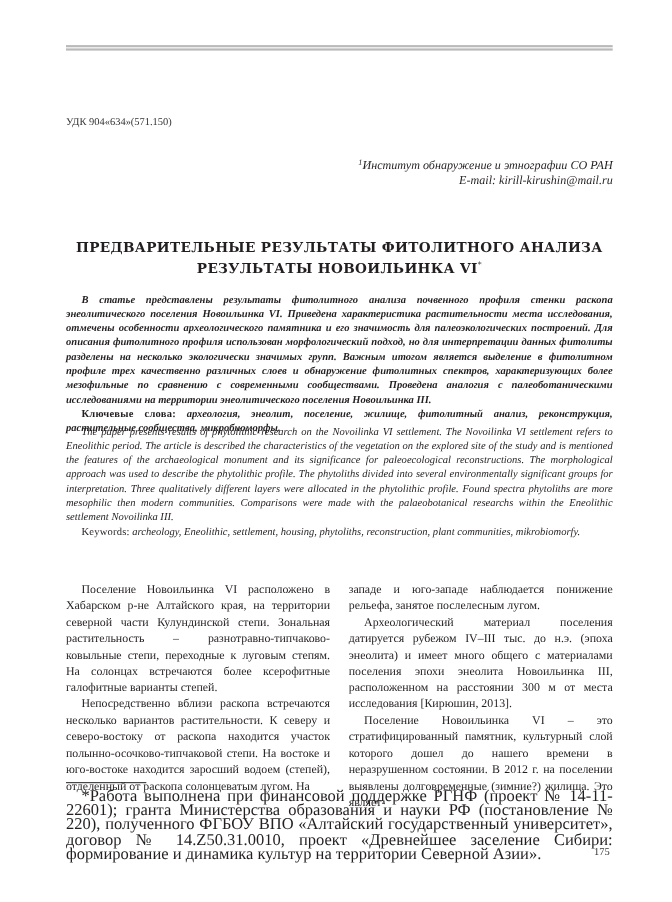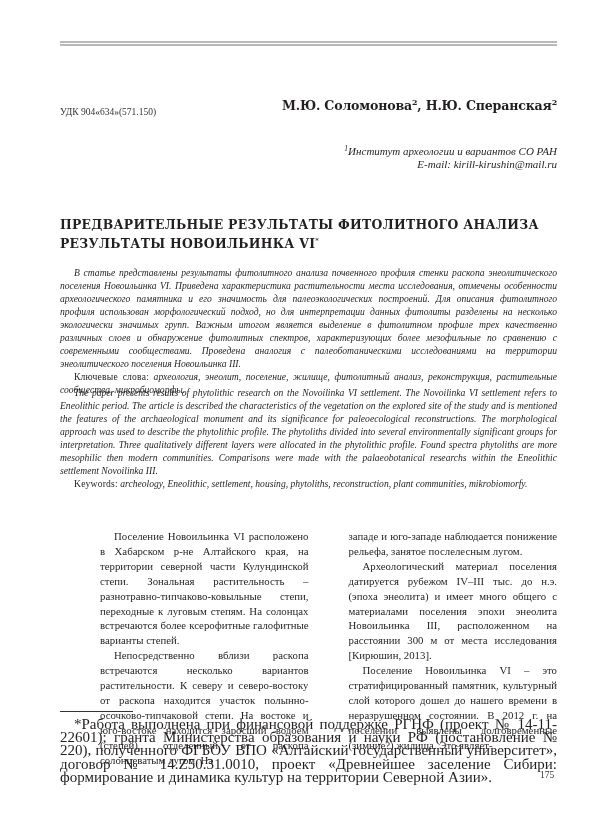--- a/index.html
+++ b/index.html
@@ -3,51 +3,48 @@
 <meta charset="utf-8">
 <style>
   html, body { margin: 0; padding: 0; background: #ffffff; }
   body { width: 611px; height: 820px; position: relative; overflow: hidden; color: #231f20; font-family: "Liberation Serif", serif; }
   .rule-top { position: absolute; left: 60px; top: 41px; width: 497px; height: 5px; border-top: 2px solid #b9b9b9; border-bottom: 2px solid #b9b9b9; box-sizing: border-box; }
   .udk { position: absolute; left: 60px; top: 72px; font-size: 9.5px; color: #333; margin-top: 35px; }
   .authors { position: absolute; right: 54px; top: 97px; text-align: right; font-family: "DejaVu Serif", serif; font-weight: bold; font-size: 12.6px; line-height: 17px; letter-spacing: -0.2px; }
   .authors sup { font-size: 8px; vertical-align: 5px; line-height: 0; }
   .affil { position: absolute; right: 54px; top: 145px; text-align: right; font-family: "Liberation Serif", serif; font-style: italic; font-size: 11px; line-height: 13px; }
   .affil sup { font-size: 7.5px; vertical-align: 4px; line-height: 0; }
-  .title { position: absolute; left: 60px; width: 497px; top: 216px; font-family: "DejaVu Serif", serif; font-weight: bold; font-size: 12.4px; line-height: 17px; letter-spacing: 0.3px; }
+  .title { position: absolute; left: 60px; width: 497px; top: 216px; text-align: center; font-family: "DejaVu Serif", serif; font-weight: bold; font-size: 12.4px; line-height: 17px; letter-spacing: 0.3px; }
   .title sup { font-size: 7px; vertical-align: 5px; font-weight: normal; }
   .abstract { position: absolute; left: 60px; width: 497px; font-size: 9.6px; line-height: 13px; text-align: justify; }
   .abstract p { margin: 0; text-indent: 14px; }
   .it { font-style: italic; }
   .kw-label { font-style: normal; letter-spacing: 0.2px; }
-  .ru-abstract { top: 266px; }
+  .ru-abstract { top: 266px; font-weight: bold; }
   .en-abstract { top: 386px; }
   .cols { position: absolute; top: 529px; left: 60px; width: 497px; display: flex; justify-content: space-between; }
-  .col { width: 240px; font-size: 10.8px; line-height: 14.9px; text-align: justify; margin-left: 40px; }
+  .col { width: 240px; font-size: 10.8px; line-height: 14.9px; text-align: justify; }
   .col p { margin: 0; text-indent: 14px; }
   .col p.cont { text-indent: 0; }
   .fn-rule { position: absolute; left: 60px; top: 711px; width: 73px; border-top: 1px solid #333; }
   .footnote { position: absolute; left: 60px; top: 718px; width: 497px; font-size: 15px; line-height: 13.2px; text-align: justify; text-indent: 14px; }
   .pagenum { position: absolute; left: 540px; top: 770px; font-size: 9.5px; color: #333; }
 </style>
 </head>
 <body>
 
 <div class="rule-top"></div>
 
 <div class="udk">УДК 904«634»(571.150)</div>
 
 <div class="authors">
-  <div>
-    <span>М.Ю. Соломонова</span><sup>2</sup><span>, </span><span>Н.Ю. Сперанская</span><sup>2</sup>
-  </div>
 </div>
 
 <div class="affil">
-  <div><sup>1</sup><span>Институт археологии и вариантов СО РАН</span></div>
+  <div><sup>1</sup><span>Институт обнаружение и этнографии СО РАН</span></div>
   <div>E-mail: kirill-kirushin@mail.ru</div>
 </div>
 
 <div class="title">
   <div>ПРЕДВАРИТЕЛЬНЫЕ РЕЗУЛЬТАТЫ ФИТОЛИТНОГО АНАЛИЗА</div>
   <div><span>РЕЗУЛЬТАТЫ НОВОИЛЬИНКА VI</span><sup>*</sup></div>
 </div>
 
 <div class="abstract ru-abstract">
   <p class="it">В статье представлены результаты фитолитного анализа почвенного профиля стенки раскопа энеолитического поселения Новоильинка VI. Приведена характеристика растительности места исследования, отмечены особенности археологического памятника и его значимость для палеоэкологических построений. Для описания фитолитного профиля использован морфологический подход, но для интерпретации данных фитолиты разделены на несколько экологически значимых групп. Важным итогом является выделение в фитолитном профиле трех качественно различных слоев и обнаружение фитолитных спектров, характеризующих более мезофильные по сравнению с современными сообществами. Проведена аналогия с палеоботаническими исследованиями на территории энеолитического поселения Новоильинка III.</p>

